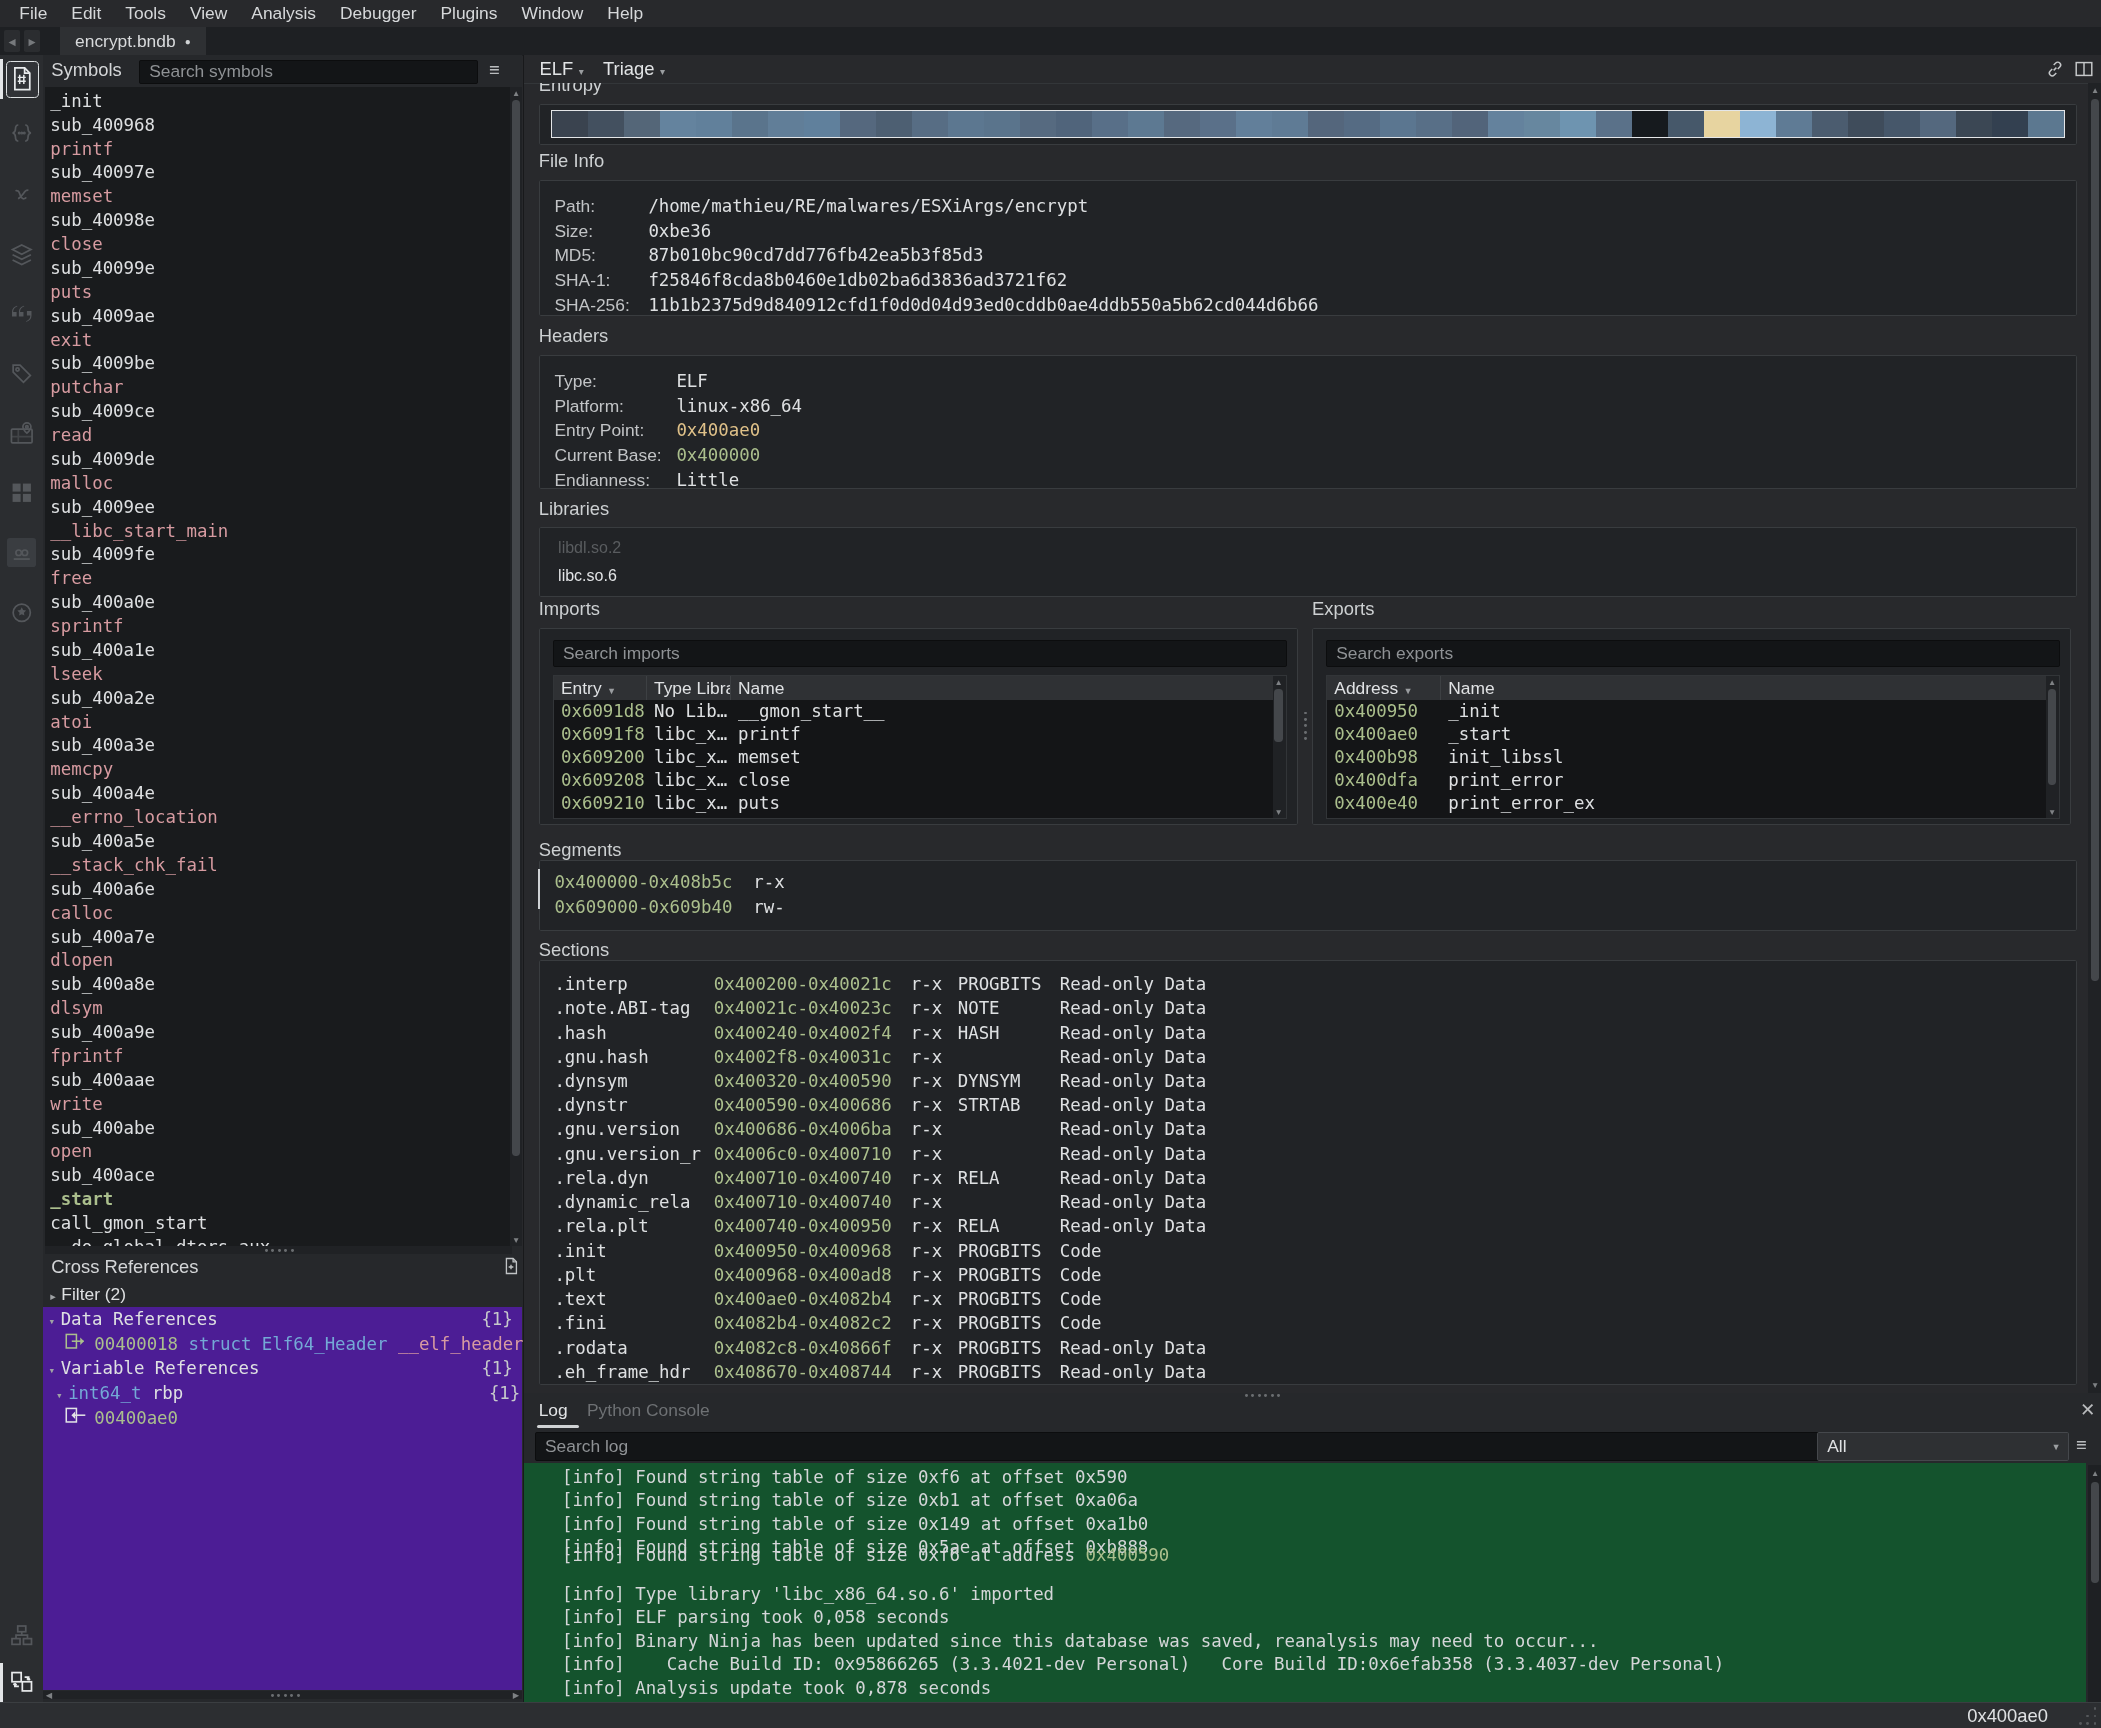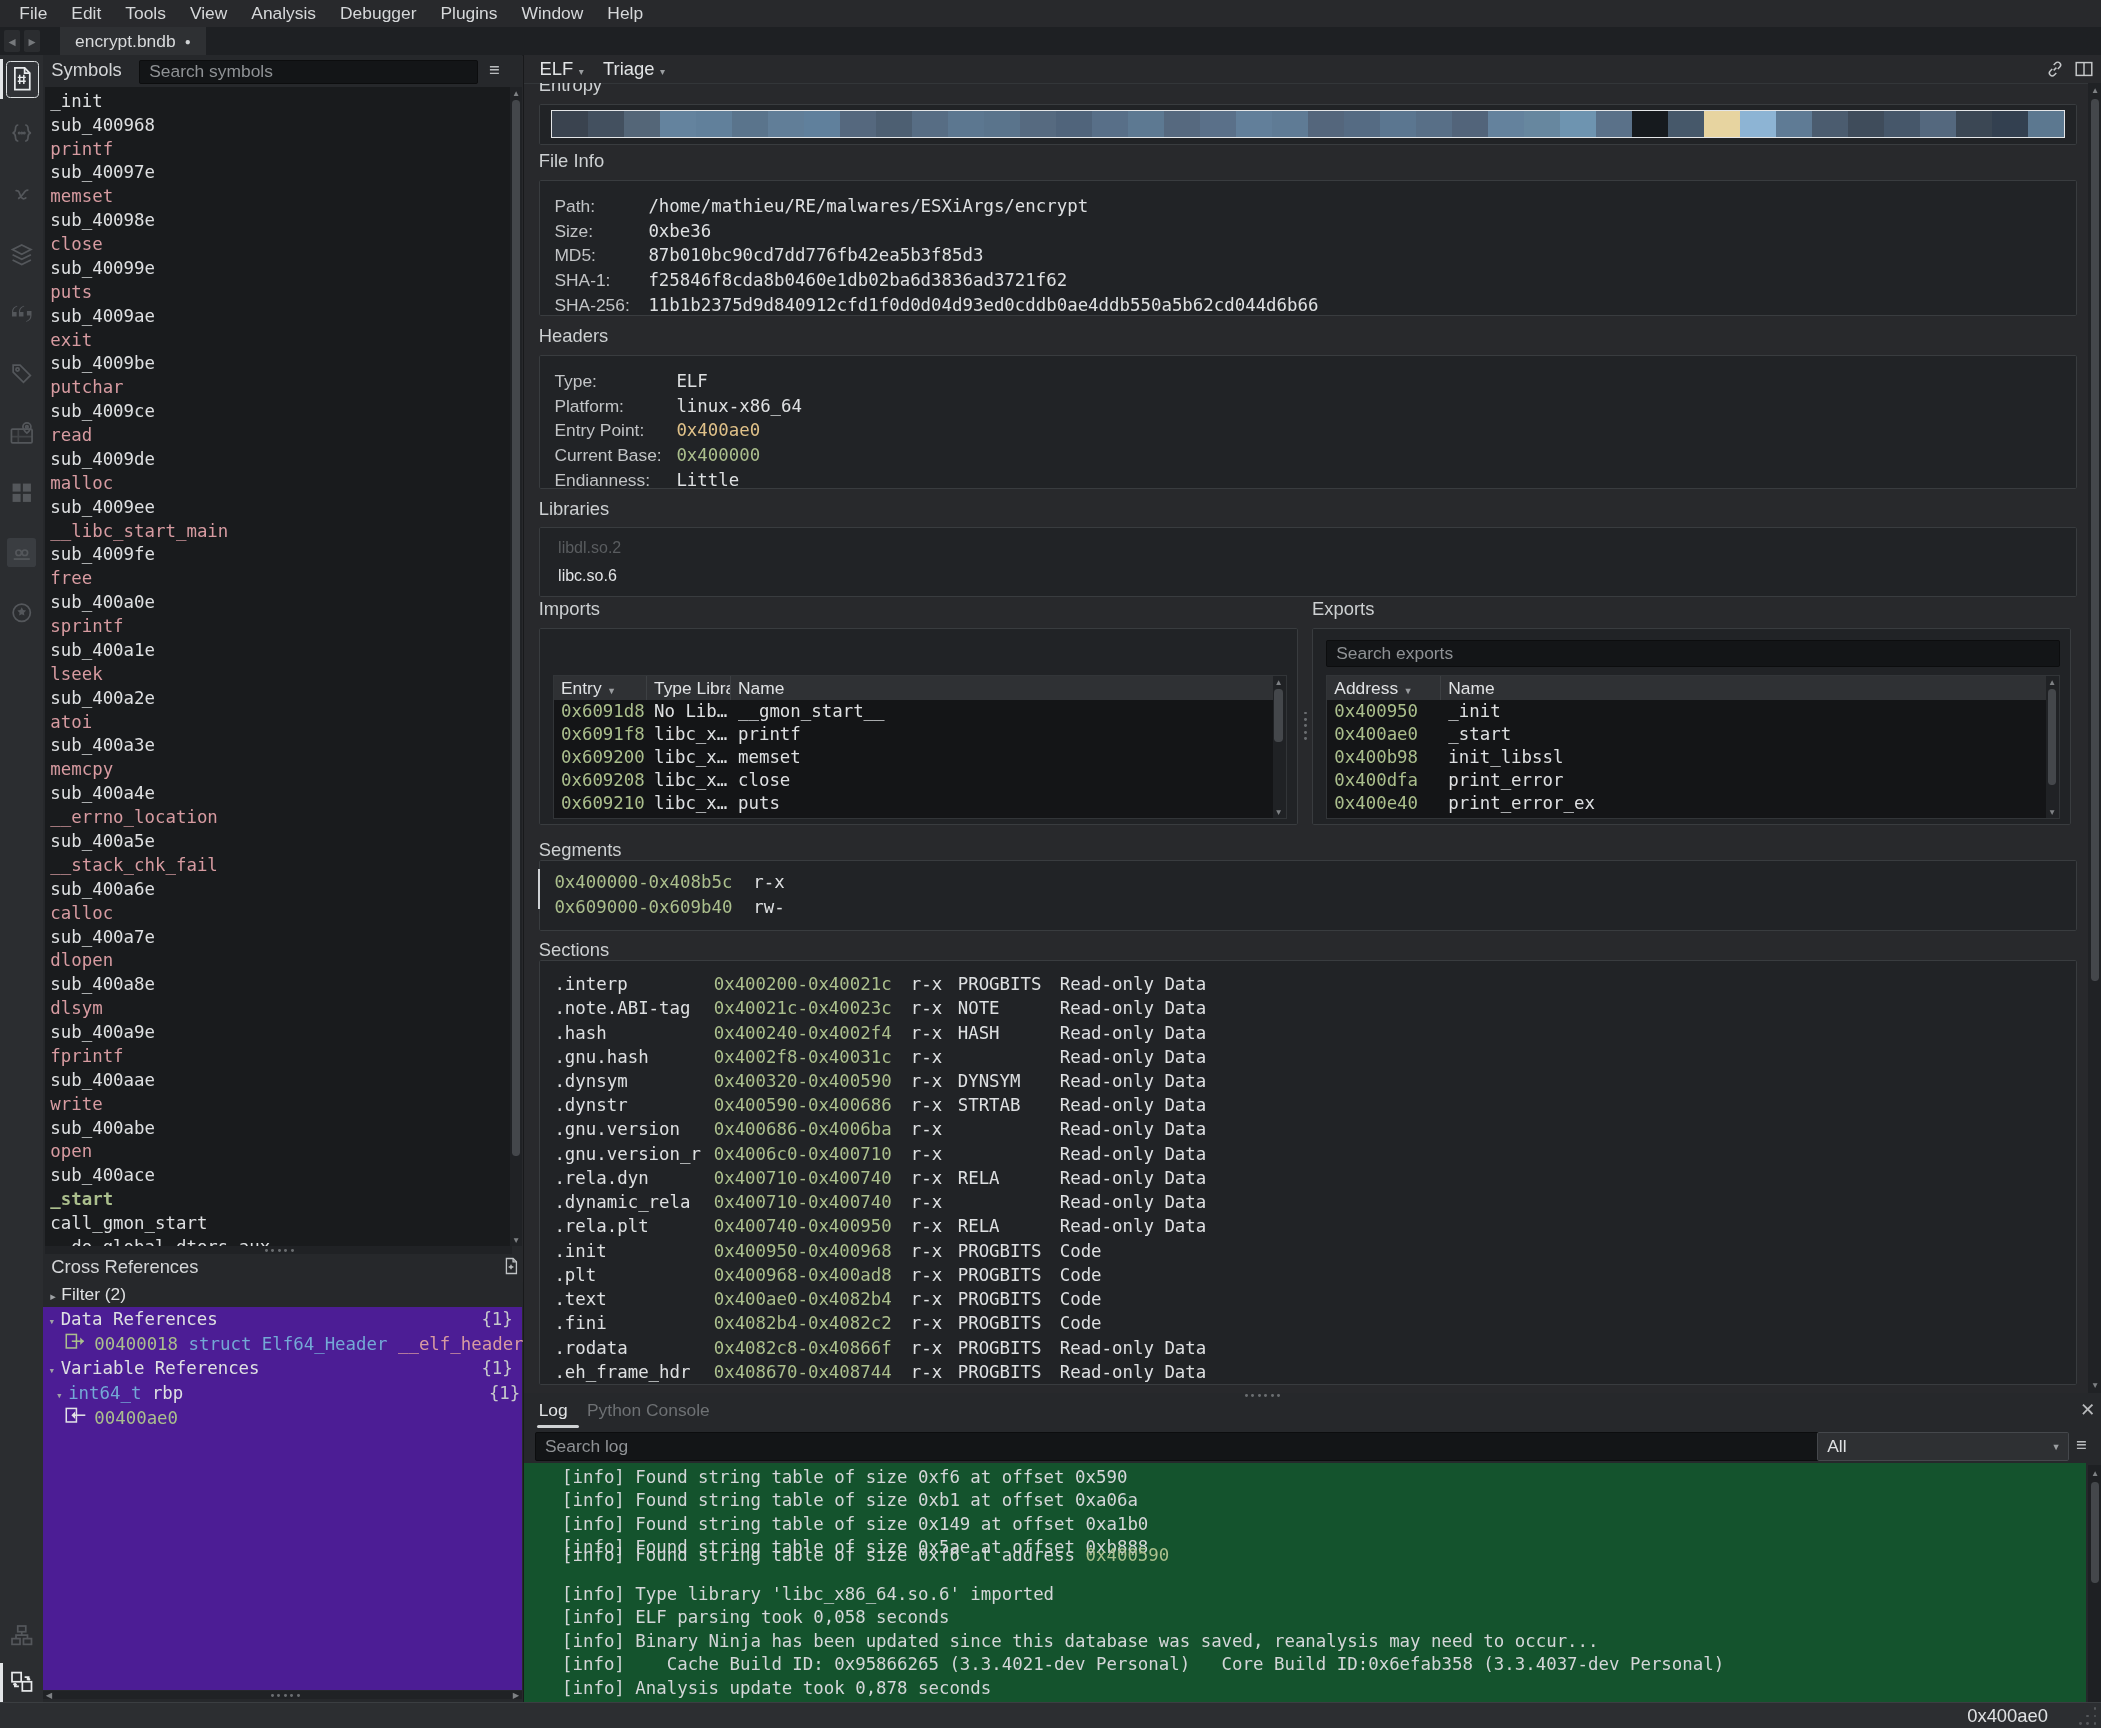--- a/index.html
+++ b/index.html
@@ -462,20 +462,21 @@
 
       <div class="sec-label" style="left:14.7px;top:415px;">Libraries</div>
       <div class="box" id="libraries-box" style="left:14.7px;top:444px;width:1538px;height:70px;">
           <div class="lib-row" style="left: 18.4px; top: 11px; color: rgb(89, 92, 95);">libdl.so.2</div>
           <div class="lib-row" style="left: 18.4px; top: 39px; color: rgb(226, 228, 230);">libc.so.6</div>
         </div>
 
       <div class="sec-label" style="left:14.7px;top:515px;">Imports</div>
       <div class="sec-label" style="left:788px;top:515px;">Exports</div>
       <div class="box" style="left:14.7px;top:545px;width:759px;height:197px;">
+        <input class="search-input abs" style="left: 13px; top: 11px; width: 734px; height: 27.5px;" placeholder="Search imports">
         <div class="ttable" id="imports-table" style="left:13px;top:46px;width:734px;height:144px;">
             <div class="thead">
               <div class="th" style="width: 93px;">Entry<span class="sort">▼</span></div>
               <div class="th" style="width: 84px;">Type Library</div>
               <div class="th" style="width: auto; flex: 1 1 auto; border-right: none;">Name</div>
             </div>
             <div class="trow" style="top: 24px;">
               <div class="td" style="width: 93px; color: rgb(171, 191, 141);">0x6091d8</div>
               <div class="td" style="width: 84px;">No Library</div>
               <div class="td" style="width: auto; flex: 1 1 auto;">__gmon_start__</div>

